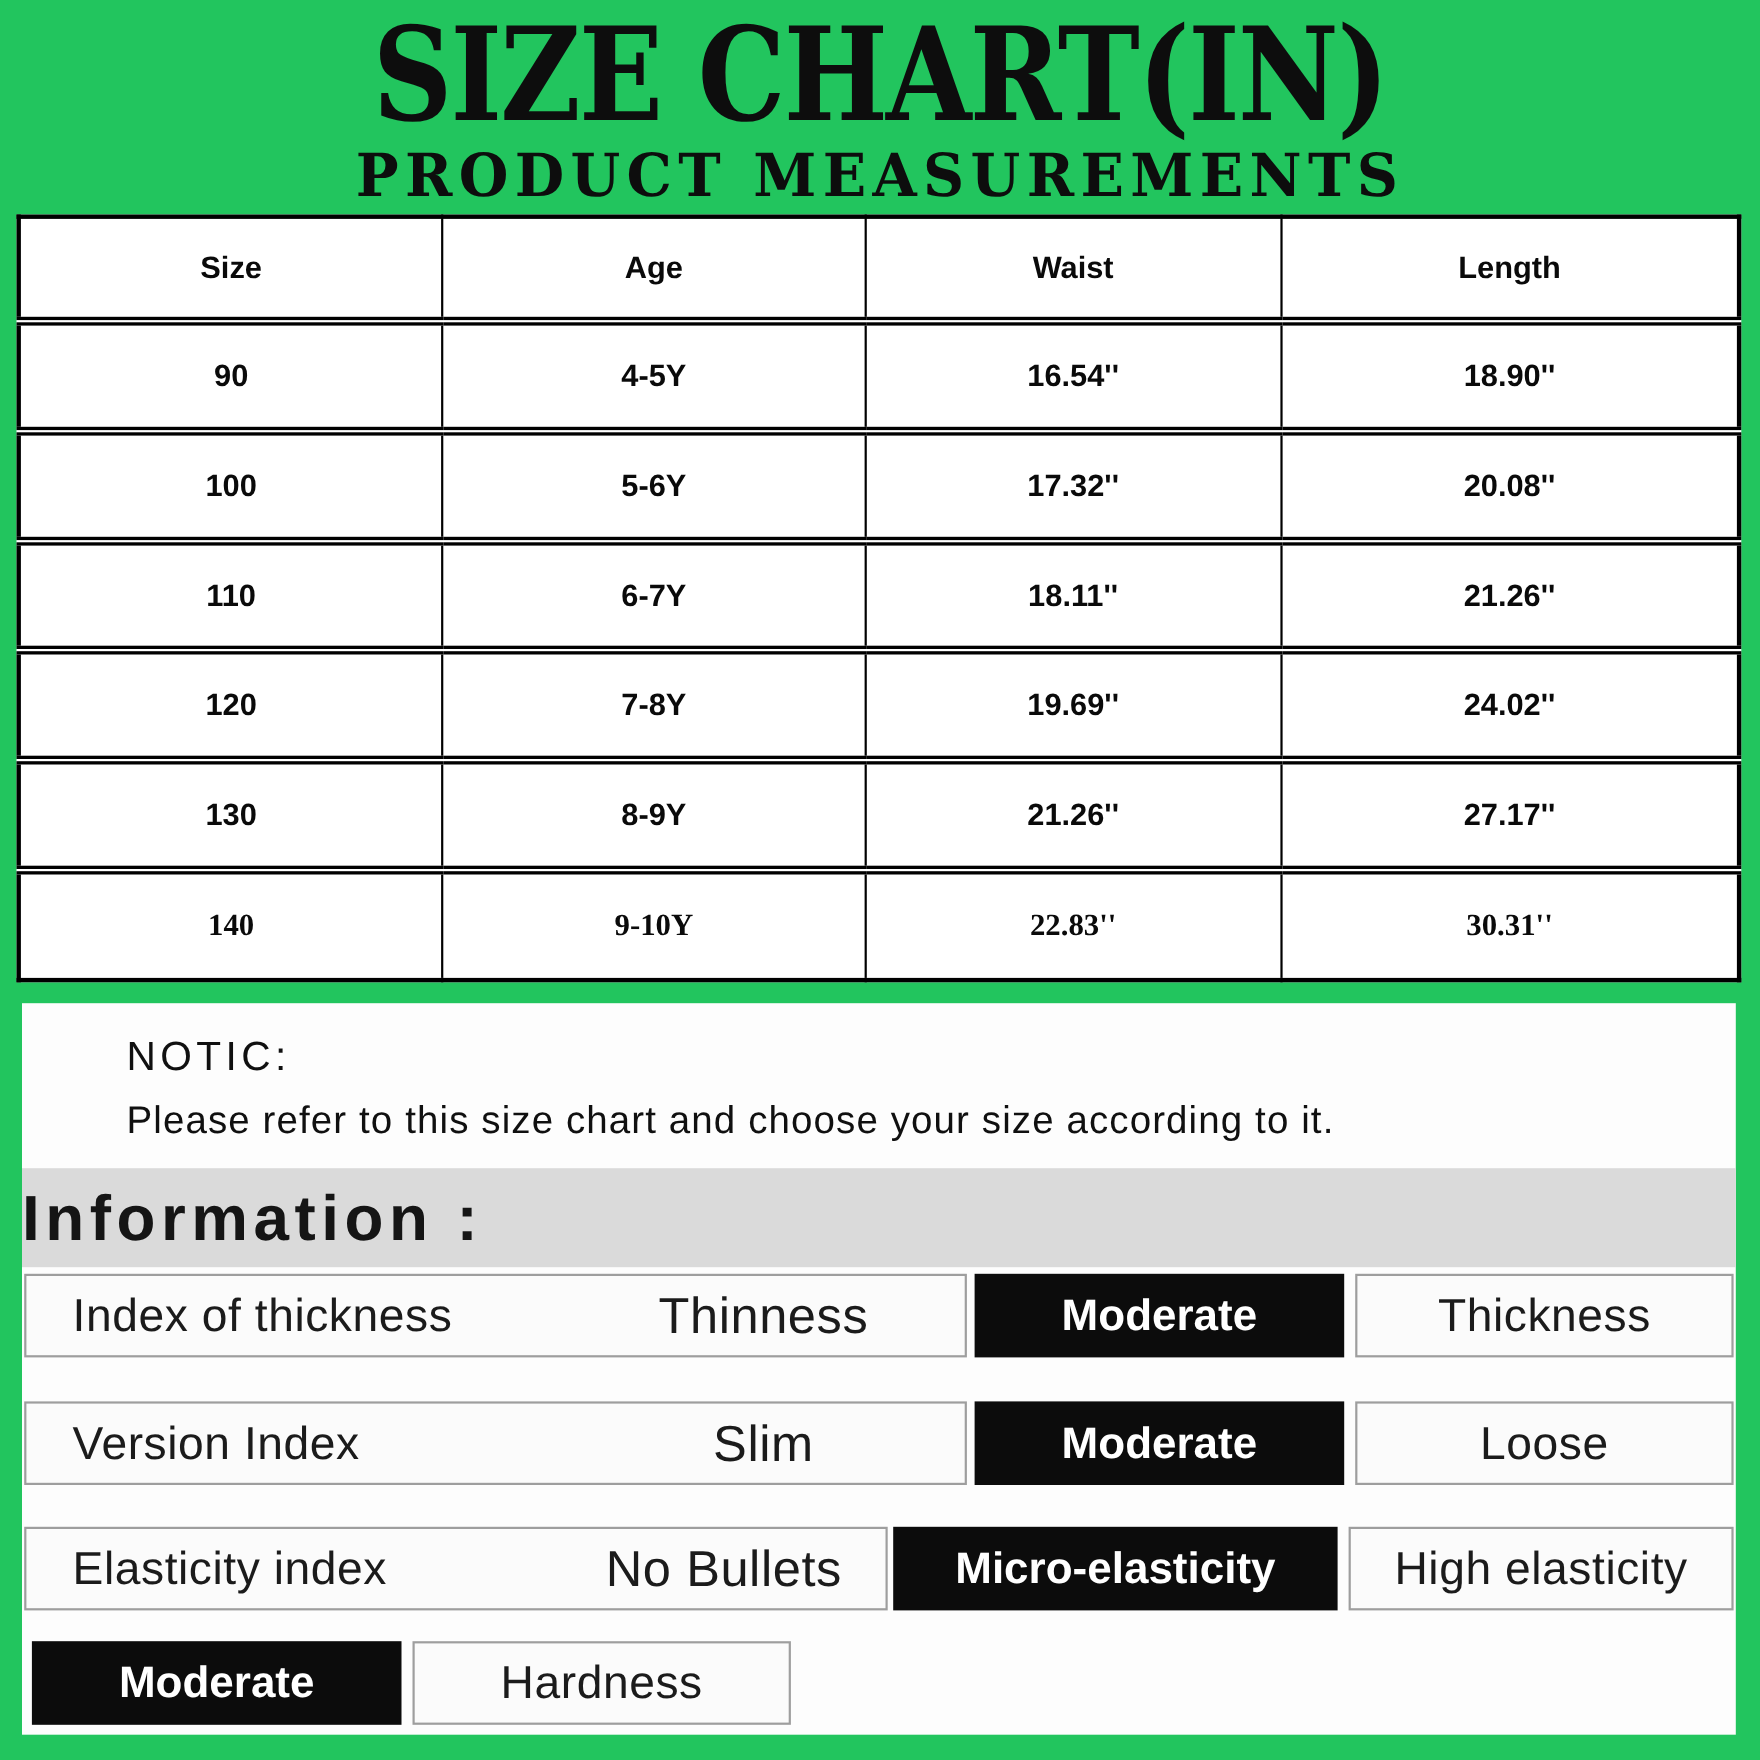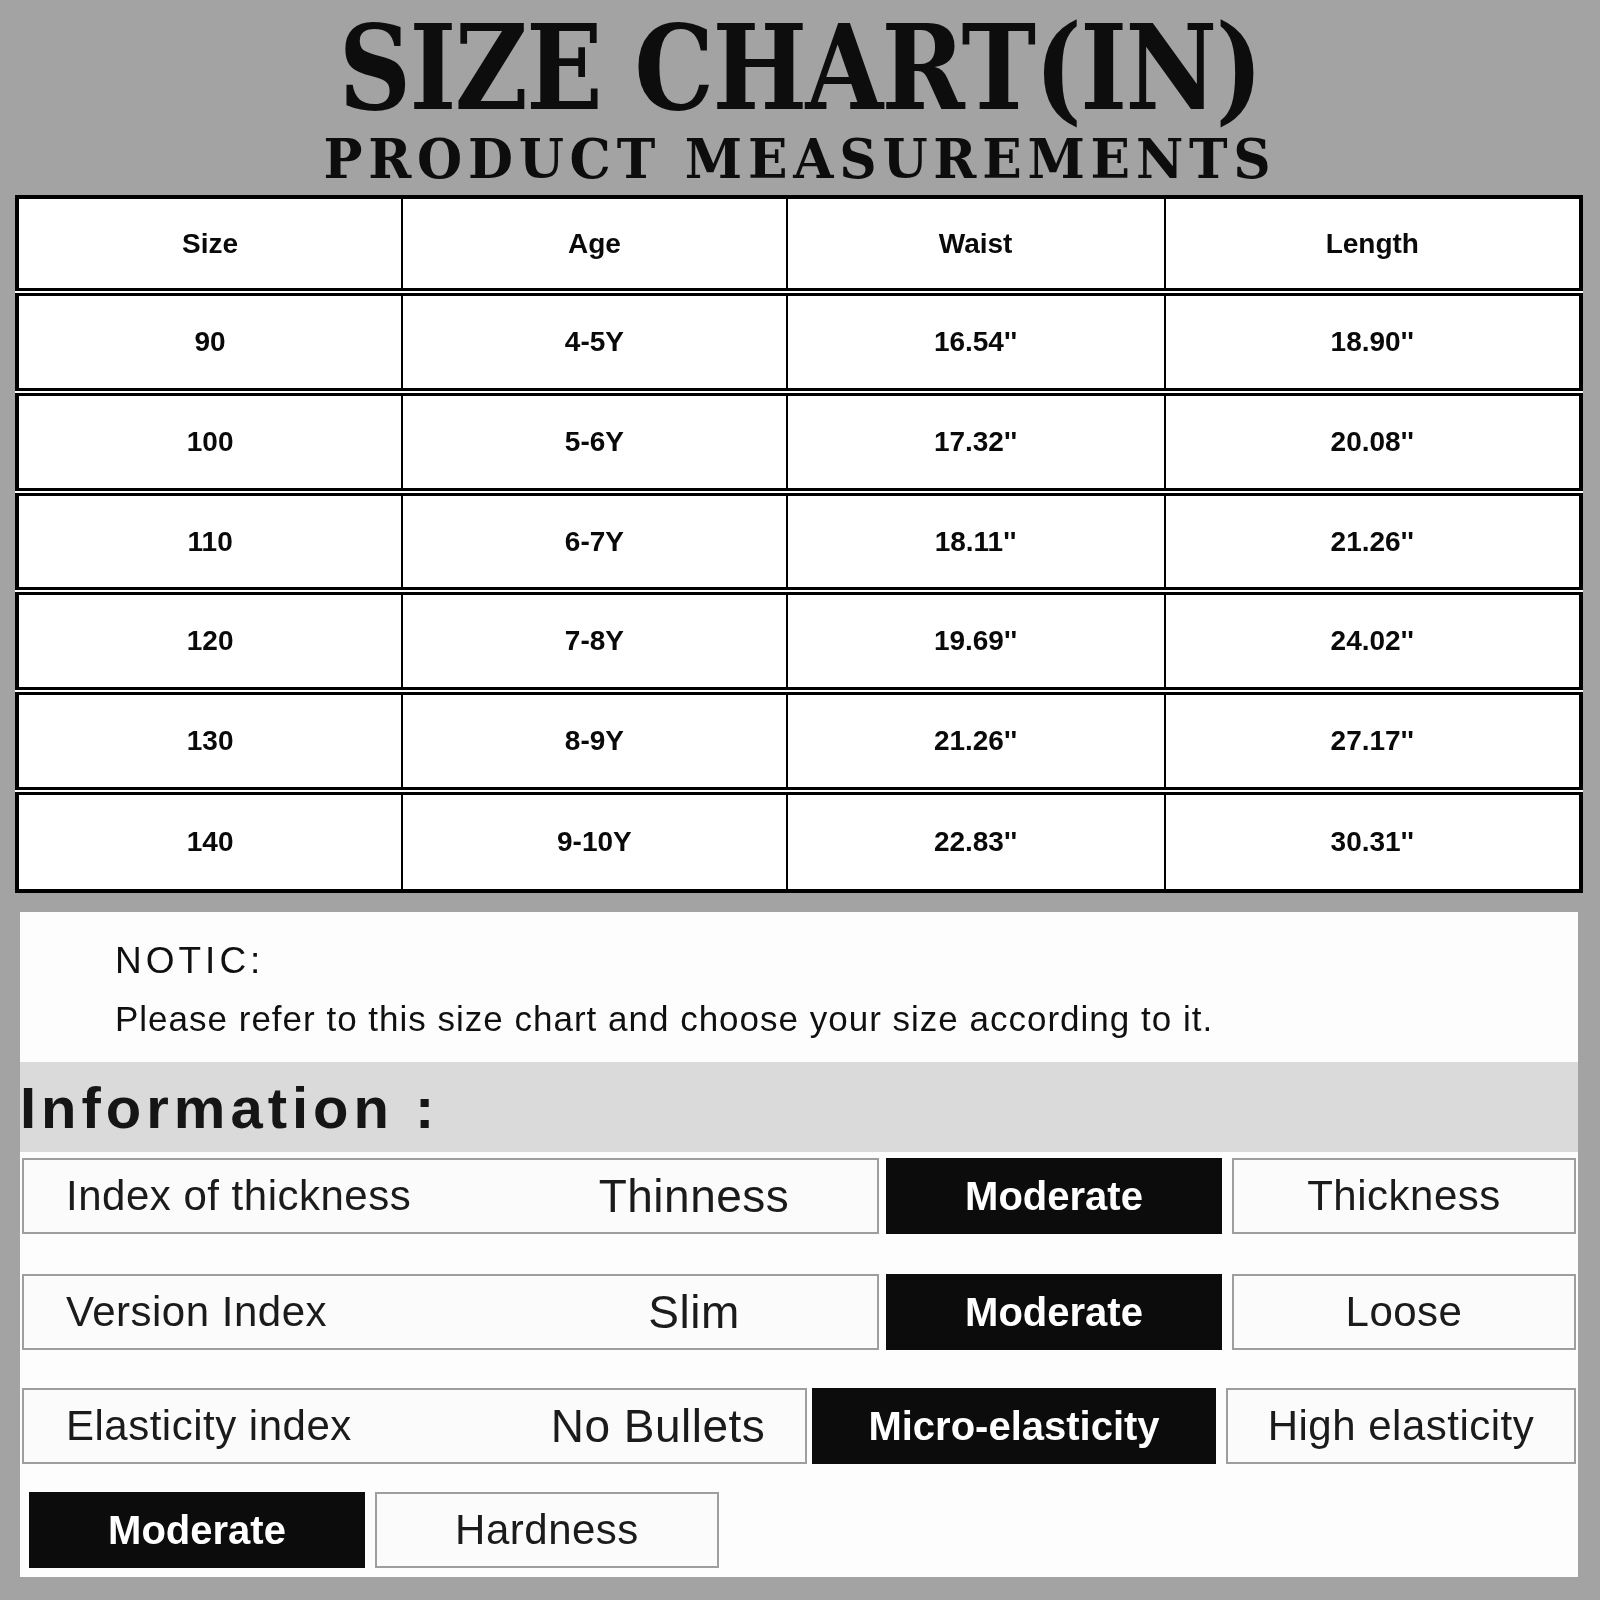--- a/index.html
+++ b/index.html
@@ -1,21 +1,21 @@
 <!DOCTYPE html>
 <html><head>
 <meta charset="utf-8">
 <style>
   html, body { margin: 0; padding: 0; }
   body { width: 1600px; height: 1600px; }
   .canvas {
     position: relative;
     width: 1600px;
     height: 1600px;
-    background: #a3a3a3;
+    background: #22c55e;
     overflow: hidden;
     font-family: "Liberation Sans", sans-serif;
     color: #0d0d0d;
   }
 
   
   .header {
     position: absolute;
     top: 8px; left: 0;
     width: 100%;
@@ -60,21 +60,21 @@
     font-weight: bold;
     font-size: 28px;
     color: #0a0a0a;
     padding: 0;
   }
   .size-table th:first-child, .size-table td:first-child { border-left: none; }
   .size-table thead tr { height: 95px; }
   .size-table tbody tr { height: 80px; }
   .size-table thead th { border-bottom: 8px double #000; }
   .size-table tbody tr td { border-bottom: 8px double #000; }
-  .size-table tbody tr:last-child td { border-bottom: none; }
+  .size-table tbody tr:last-child td { border-bottom: none; font-family: Liberation Serif, serif; }
   .col-size   { width: 24.6%; }
   .col-age    { width: 24.6%; }
   .col-waist  { width: 24.2%; }
   .col-length { width: 26.6%; }
 
   
   .panel {
     position: absolute;
     left: 20px; top: 912px;
     width: 1558px; height: 665px;

